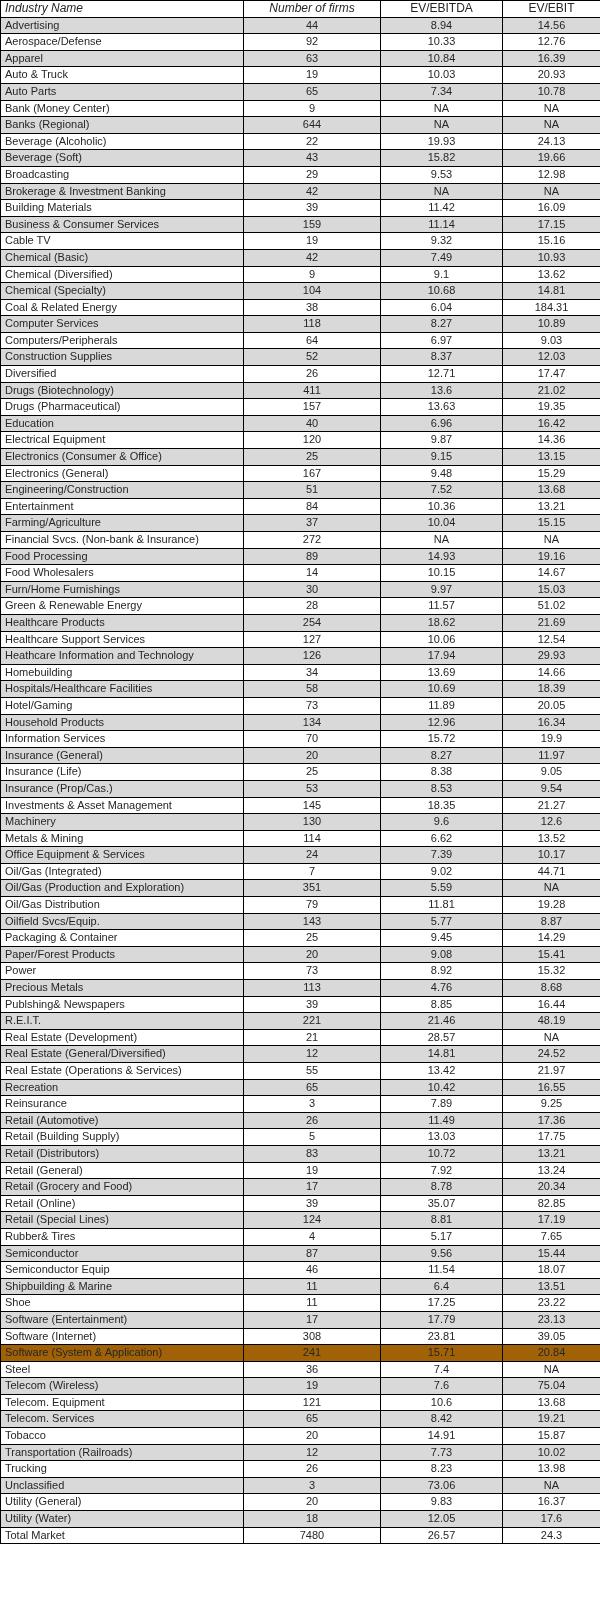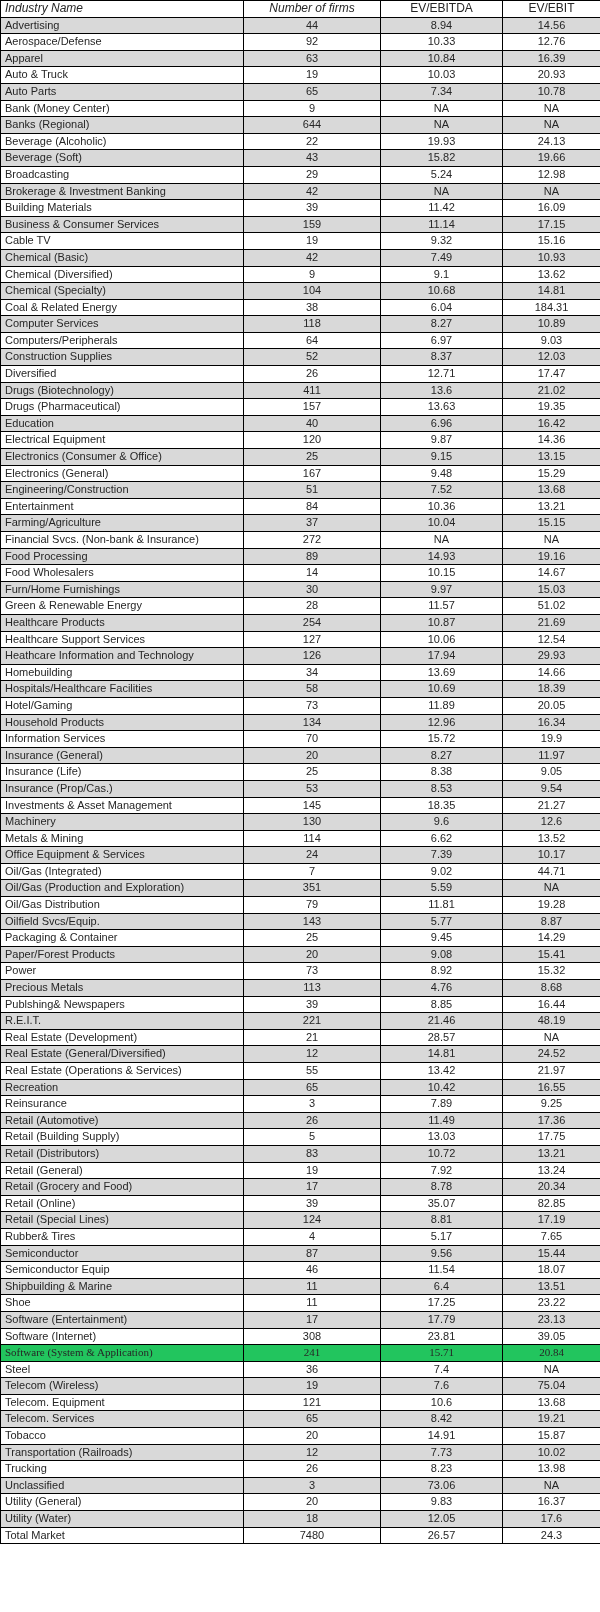--- a/index.html
+++ b/index.html
@@ -33,21 +33,21 @@
     background: #ffffff;
     margin-top: 23px;
   }
   table.multiples .cell-industry {
     text-align: left;
     padding-left: 4px;
   }
   .italic { font-style: italic; }
   tbody tr:nth-child(odd) td { background: #d9d9d9; }
   tbody tr:nth-child(even) td { background: #ffffff; }
-  tbody tr.highlight td { background: #22c55e; font-family: Liberation Serif, serif; }
+  tbody tr.highlight td { background: #a16207; }
 </style>
 </head>
 <body>
 
 <table class="multiples">
   <colgroup>
     <col style="width:243px">
     <col style="width:137px">
     <col style="width:122px">
     <col style="width:98px">
@@ -111,21 +111,21 @@
       </tr>
       <tr>
         <td class="cell-industry">Beverage (Soft)</td>
         <td>43</td>
         <td>15.82</td>
         <td>19.66</td>
       </tr>
       <tr>
         <td class="cell-industry">Broadcasting</td>
         <td>29</td>
-        <td>5.24</td>
+        <td>9.53</td>
         <td>12.98</td>
       </tr>
       <tr>
         <td class="cell-industry">Brokerage &amp; Investment Banking</td>
         <td>42</td>
         <td>NA</td>
         <td>NA</td>
       </tr>
       <tr>
         <td class="cell-industry">Building Materials</td>
@@ -273,21 +273,21 @@
       </tr>
       <tr>
         <td class="cell-industry">Green &amp; Renewable Energy</td>
         <td>28</td>
         <td>11.57</td>
         <td>51.02</td>
       </tr>
       <tr>
         <td class="cell-industry">Healthcare Products</td>
         <td>254</td>
-        <td>10.87</td>
+        <td>18.62</td>
         <td>21.69</td>
       </tr>
       <tr>
         <td class="cell-industry">Healthcare Support Services</td>
         <td>127</td>
         <td>10.06</td>
         <td>12.54</td>
       </tr>
       <tr>
         <td class="cell-industry">Heathcare Information and Technology</td>

